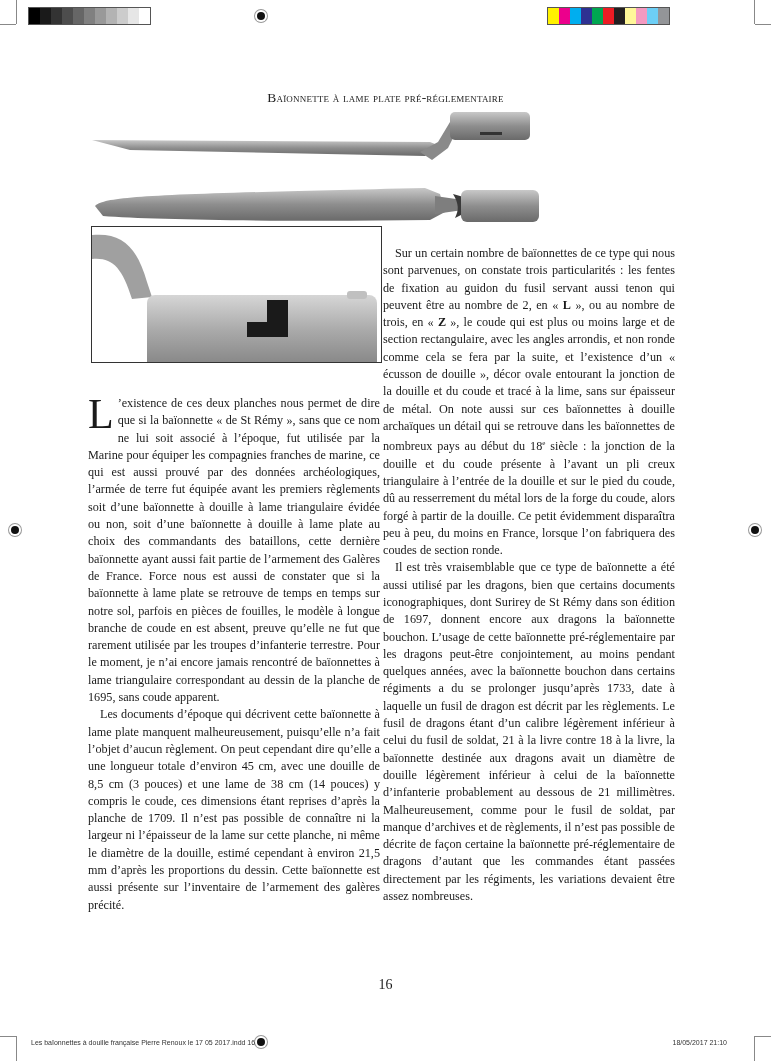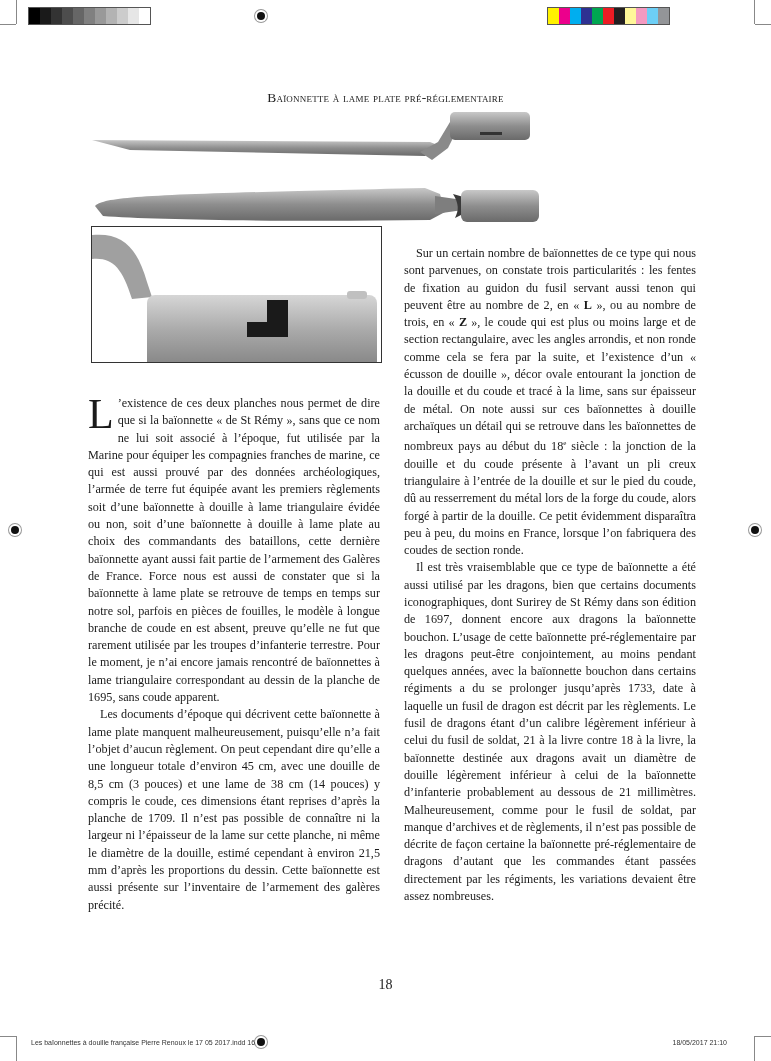--- a/index.html
+++ b/index.html
@@ -98,21 +98,21 @@
     <rect x="255" y="64" width="20" height="8" rx="3" fill="#c0c0c0"></rect>
     <path d="M175,73 L196,73 L196,110 L155,110 L155,95 L175,95 Z" fill="#1a1a1a"></path>
   </svg>
 </div>
 
 <div class="text-col" style="left:88px;top:395px;width:292px;">
   <p class="first"><span class="dropcap">L</span><span>’existence de ces deux planches nous permet de dire que si la baïonnette « de St Rémy », sans que ce nom ne lui soit associé à l’époque, fut utilisée par la Marine pour équiper les compagnies franches de marine, ce qui est aussi prouvé par des données archéologiques, l’armée de terre fut équipée avant les premiers règlements soit d’une baïonnette à douille à lame triangulaire évidée ou non, soit d’une baïonnette à douille à lame plate au choix des commandants des bataillons, cette dernière baïonnette ayant aussi fait partie de l’armement des Galères de France. Force nous est aussi de constater que si la baïonnette à lame plate se retrouve de temps en temps sur notre sol, parfois en pièces de fouilles, le modèle à longue branche de coude en est absent, preuve qu’elle ne fut que rarement utilisée par les troupes d’infanterie terrestre. Pour le moment, je n’ai encore jamais rencontré de baïonnettes à lame triangulaire correspondant au dessin de la planche de 1695, sans coude apparent.</span></p>
   <p>Les documents d’époque qui décrivent cette baïonnette à lame plate manquent malheureusement, puisqu’elle n’a fait l’objet d’aucun règlement. On peut cependant dire qu’elle a une longueur totale d’environ 45 cm, avec une douille de 8,5 cm (3 pouces) et une lame de 38 cm (14 pouces) y compris le coude, ces dimensions étant reprises d’après la planche de 1709. Il n’est pas possible de connaître ni la largeur ni l’épaisseur de la lame sur cette planche, ni même le diamètre de la douille, estimé cependant à environ 21,5 mm d’après les proportions du dessin. Cette baïonnette est aussi présente sur l’inventaire de l’armement des galères précité.</p>
 </div>
 
-<div class="text-col" style="left:404px;top:245px;width:292px;">
+<div class="text-col" style="left:383px;top:245px;width:292px;">
   <p><span>Sur un certain nombre de baïonnettes de ce type qui nous sont parvenues, on constate trois particularités : les fentes de fixation au guidon du fusil servant aussi tenon qui peuvent être au nombre de 2, en « </span><b>L</b><span> », ou au nombre de trois, en « </span><b>Z</b><span> », le coude qui est plus ou moins large et de section rectangulaire, avec les angles arrondis, et non ronde comme cela se fera par la suite, et l’existence d’un « écusson de douille », décor ovale entourant la jonction de la douille et du coude et tracé à la lime, sans sur épaisseur de métal. On note aussi sur ces baïonnettes à douille archaïques un détail qui se retrouve dans les baïonnettes de nombreux pays au début du 18</span><sup style="font-size:7px;">e</sup><span> siècle : la jonction de la douille et du coude présente à l’avant un pli creux triangulaire à l’entrée de la douille et sur le pied du coude, dû au resserrement du métal lors de la forge du coude, alors forgé à partir de la douille. Ce petit évidemment disparaîtra peu à peu, du moins en France, lorsque l’on fabriquera des coudes de section ronde.</span></p>
   <p>Il est très vraisemblable que ce type de baïonnette a été aussi utilisé par les dragons, bien que certains documents iconographiques, dont Surirey de St Rémy dans son édition de 1697, donnent encore aux dragons la baïonnette bouchon. L’usage de cette baïonnette pré-réglementaire par les dragons peut-être conjointement, au moins pendant quelques années, avec la baïonnette bouchon dans certains régiments a du se prolonger jusqu’après 1733, date à laquelle un fusil de dragon est décrit par les règlements. Le fusil de dragons étant d’un calibre légèrement inférieur à celui du fusil de soldat, 21 à la livre contre 18 à la livre, la baïonnette destinée aux dragons avait un diamètre de douille légèrement inférieur à celui de la baïonnette d’infanterie probablement au dessous de 21 millimètres. Malheureusement, comme pour le fusil de soldat, par manque d’archives et de règlements, il n’est pas possible de décrite de façon certaine la baïonnette pré-réglementaire de dragons d’autant que les commandes étant passées directement par les régiments, les variations devaient être assez nombreuses.</p>
 </div>
 
-<div class="abs page-num">18</div>
+<div class="abs page-num">16</div>
 
 <div class="abs slug" style="left:31px;">Les baïonnettes à douille française Pierre Renoux le  17 05 2017.indd   16</div>
 <div class="abs slug" style="right:44px;">18/05/2017   21:10</div>
 
 </body></html>

